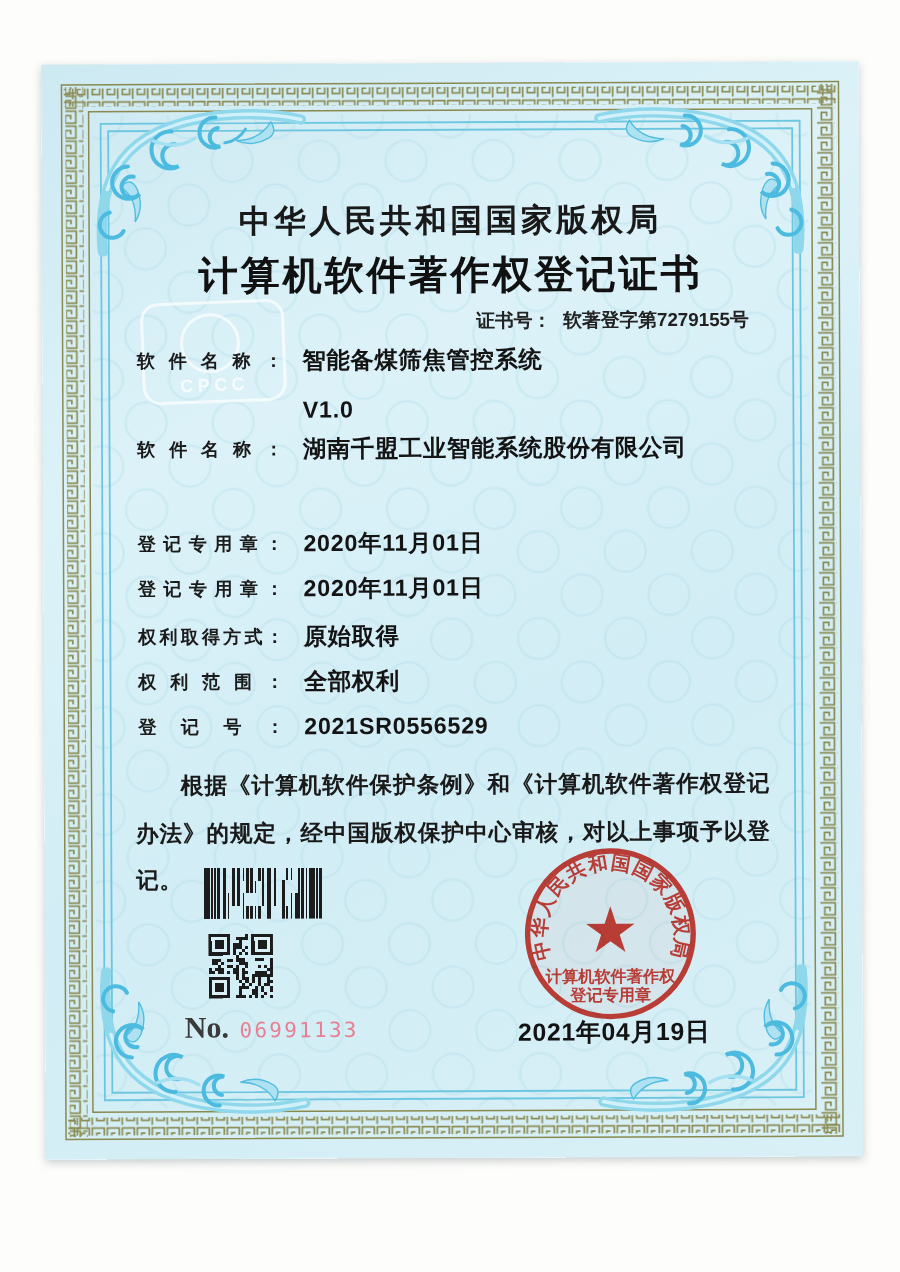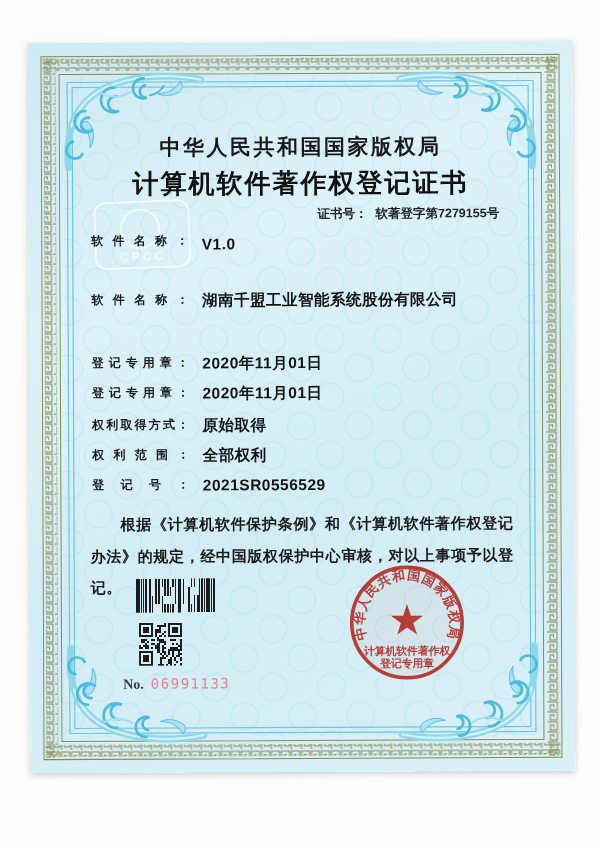--- a/index.html
+++ b/index.html
@@ -59,31 +59,31 @@
   .f-row{position:absolute;left:63px;white-space:nowrap;}
   .f-label{
     display:inline-block;width:97px;vertical-align:top;
     text-align:justify;text-align-last:justify;
     font-weight:bold;font-size:12px;color:#1b1b1b;line-height:19px;
   }
   .f-value{
     display:inline-block;vertical-align:top;margin-left:9px;
     font-weight:bold;font-size:15.5px;color:#141414;line-height:19px;letter-spacing:.5px;
   }
-  .f-value .v2{margin-top:3px;}
+  .f-value .v2{margin-top:14px;}
   .statement{
     position:absolute;left:61px;top:466px;width:423px;
     font-weight:bold;font-size:15px;color:#1a1a1a;line-height:31.5px;
     text-align:justify;text-indent:2em;letter-spacing:.5px;
   }
   .barcode{position:absolute;left:106px;top:536px;width:81px;height:34px;}
   .qr{position:absolute;left:109px;top:580px;width:43px;height:43px;}
   .serial{position:absolute;left:93px;top:632px;white-space:nowrap;}
   .serial .no{
-    font-family:"Liberation Serif",serif;font-weight:bold;font-size:14px;color:#3a3a3a;text-align:center;
+    font-family:"Liberation Serif",serif;font-weight:bold;font-size:20px;color:#3a3a3a;text-align:center;
   }
   .serial .num{
     font-family:"DejaVu Sans Mono",monospace;font-size:14px;letter-spacing:1.5px;
     color:#e87f92;margin-left:7px;
   }
   .issue-date{
     position:absolute;left:315px;top:636px;z-index:3;white-space:nowrap;
     font-weight:bold;font-size:16.5px;color:#131313;letter-spacing:.5px;
   }
   .stamp{
@@ -179,20 +179,21 @@
 
   <div class="authority">中华人民共和国国家版权局</div>
   <div class="cert-title">计算机软件著作权登记证书</div>
   <div class="certno-line">
     <span class="lbl">证书号：</span><span>软著登字第7279155号</span>
   </div>
 
   <div class="f-row" style="top:189px">
     <span class="f-label">软件名称：</span>
     <span class="f-value">
+      <div>智能备煤筛焦管控系统</div>
       <div class="v2">V1.0</div>
     </span>
   </div>
   <div class="f-row" style="top:248px">
     <span class="f-label">软件名称：</span>
     <span class="f-value">湖南千盟工业智能系统股份有限公司</span>
   </div>
   <div class="f-row" style="top:311px">
     <span class="f-label">登记专用章：</span>
     <span class="f-value">2020年11月01日</span>
@@ -398,20 +399,21 @@
       <rect x="15" y="1" width="5" height="5" fill="#d8f0f6"></rect>
       <rect x="16" y="2" width="3" height="3" fill="#1c1c1c"></rect>
       <rect x="0" y="14" width="7" height="7" fill="#1c1c1c"></rect>
       <rect x="1" y="15" width="5" height="5" fill="#d8f0f6"></rect>
       <rect x="2" y="16" width="3" height="3" fill="#1c1c1c"></rect>
     </svg>
   <div class="serial">
     <span class="no">No.</span><span class="num">06991133</span>
   </div>
 
+  <div class="issue-date">2021年04月19日</div>
   <svg class="stamp" viewBox="0 0 120 120">
     <circle cx="60" cy="60" r="55.2" fill="rgba(230,60,45,0.05)" stroke="#d9261c" stroke-width="3.6"></circle>
     <defs>
       <path id="arcp" d="M 24.8,84.7 A 43,43 0 1 1 95.2,84.7"></path>
     </defs>
     <text font-size="13" fill="#d9261c" font-weight="bold" letter-spacing="1" font-family="Liberation Serif,serif">
       <textPath href="#arcp" startOffset="50%" text-anchor="middle">中华人民共和国国家版权局</textPath>
     </text>
     <text x="60" y="72" text-anchor="middle" font-size="42" fill="#d9261c">★</text>
     <text x="60" y="92" text-anchor="middle" font-size="10.8" font-weight="bold" fill="#d9261c">计算机软件著作权</text>

